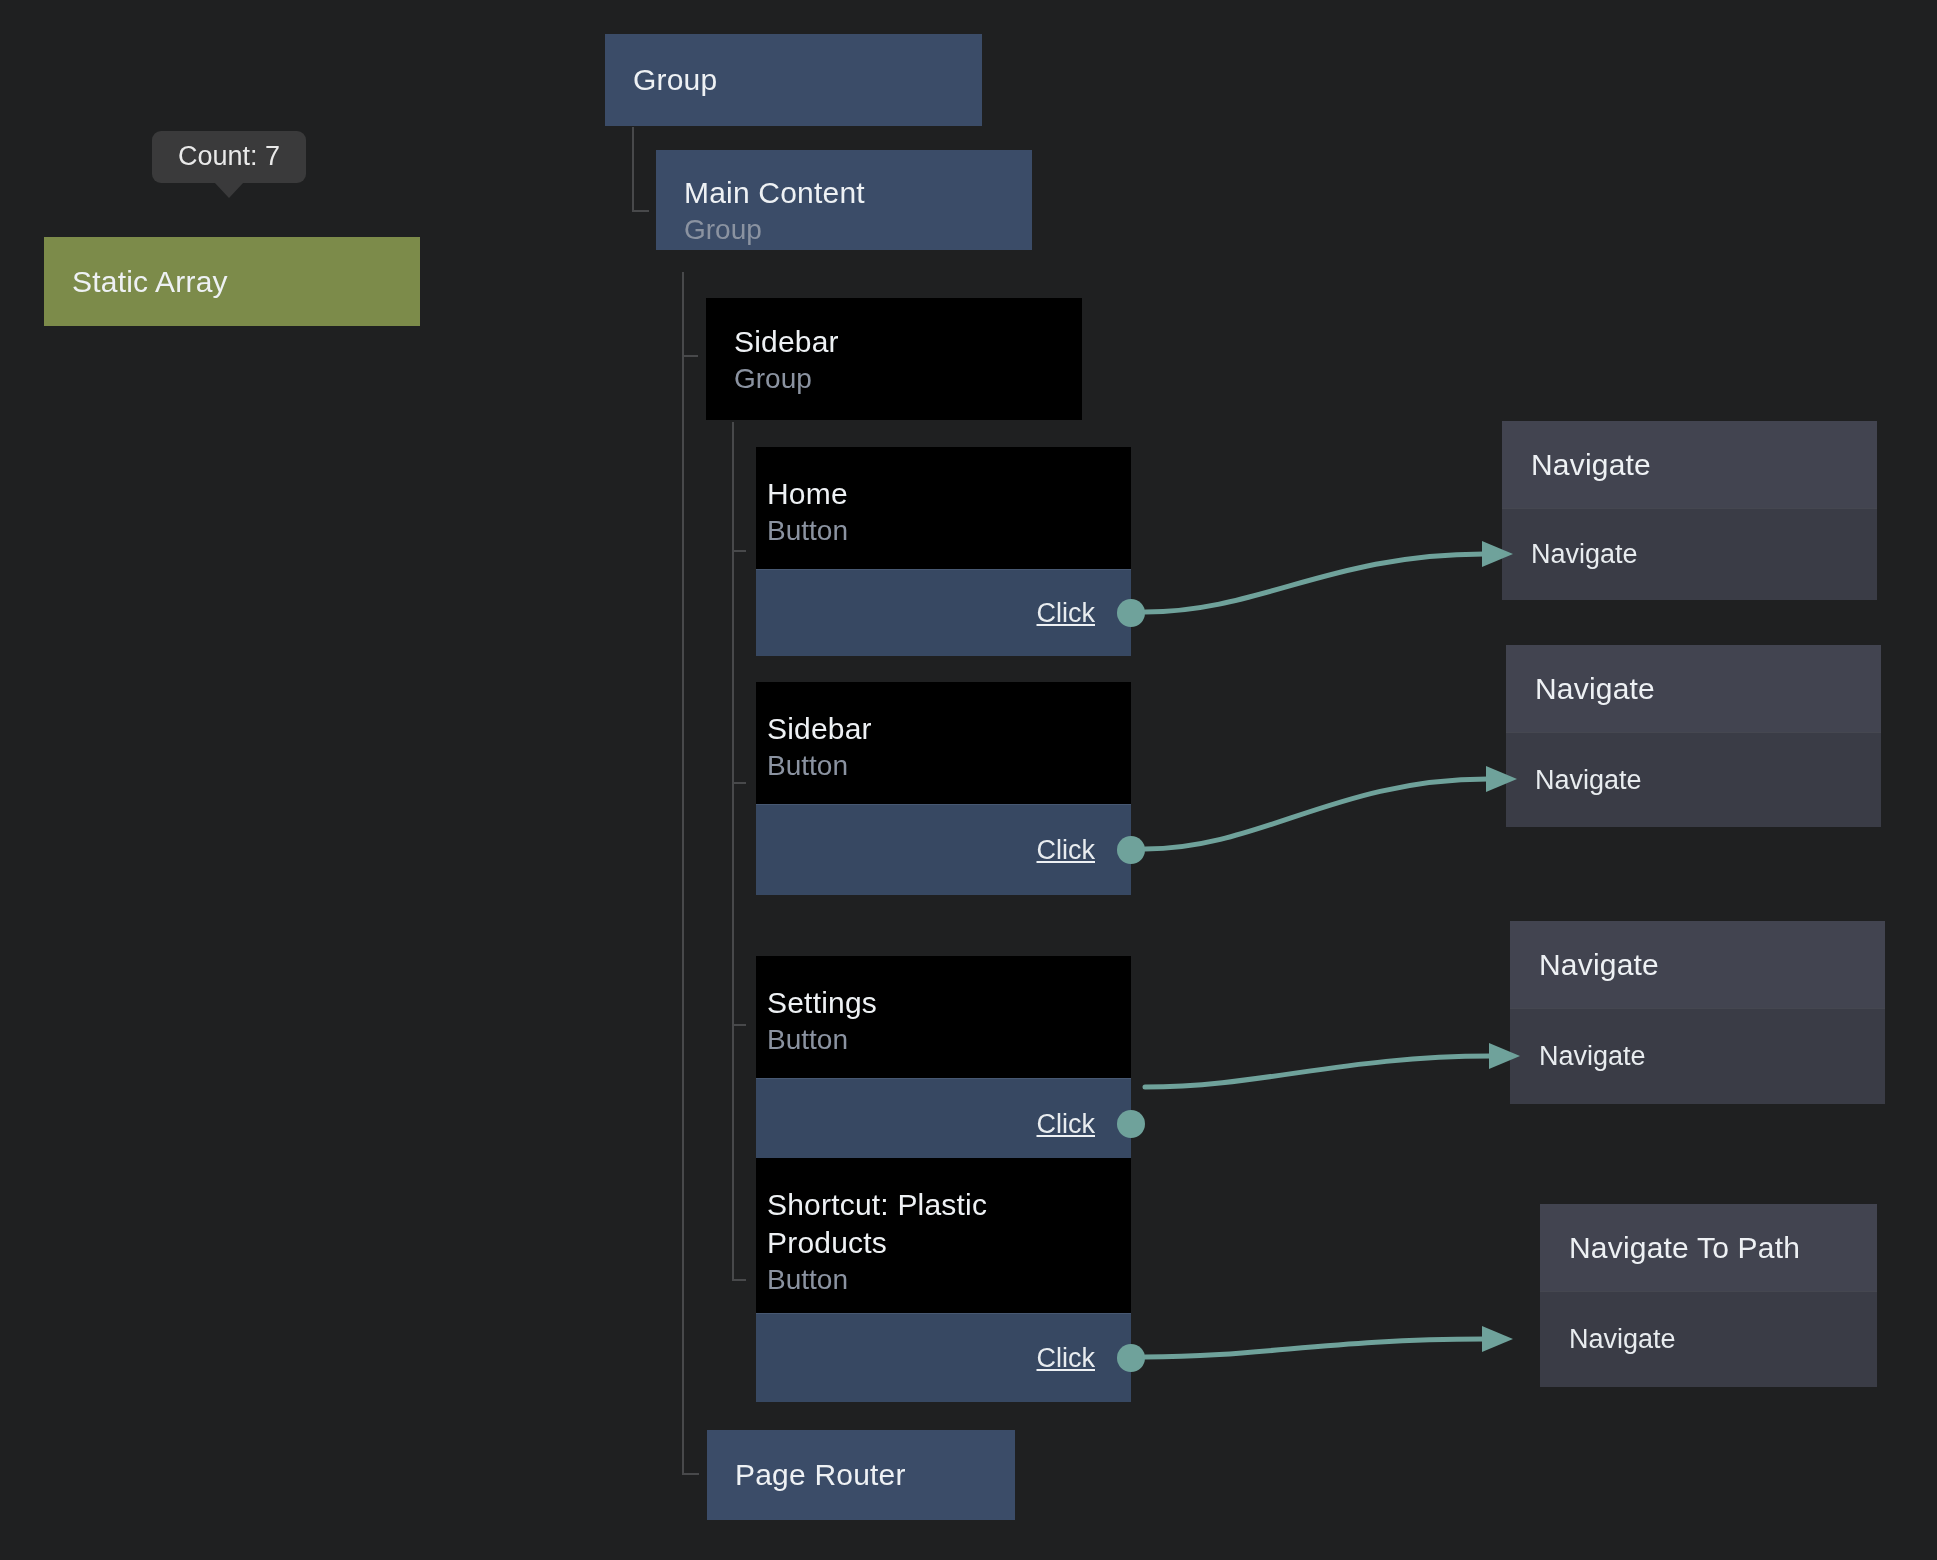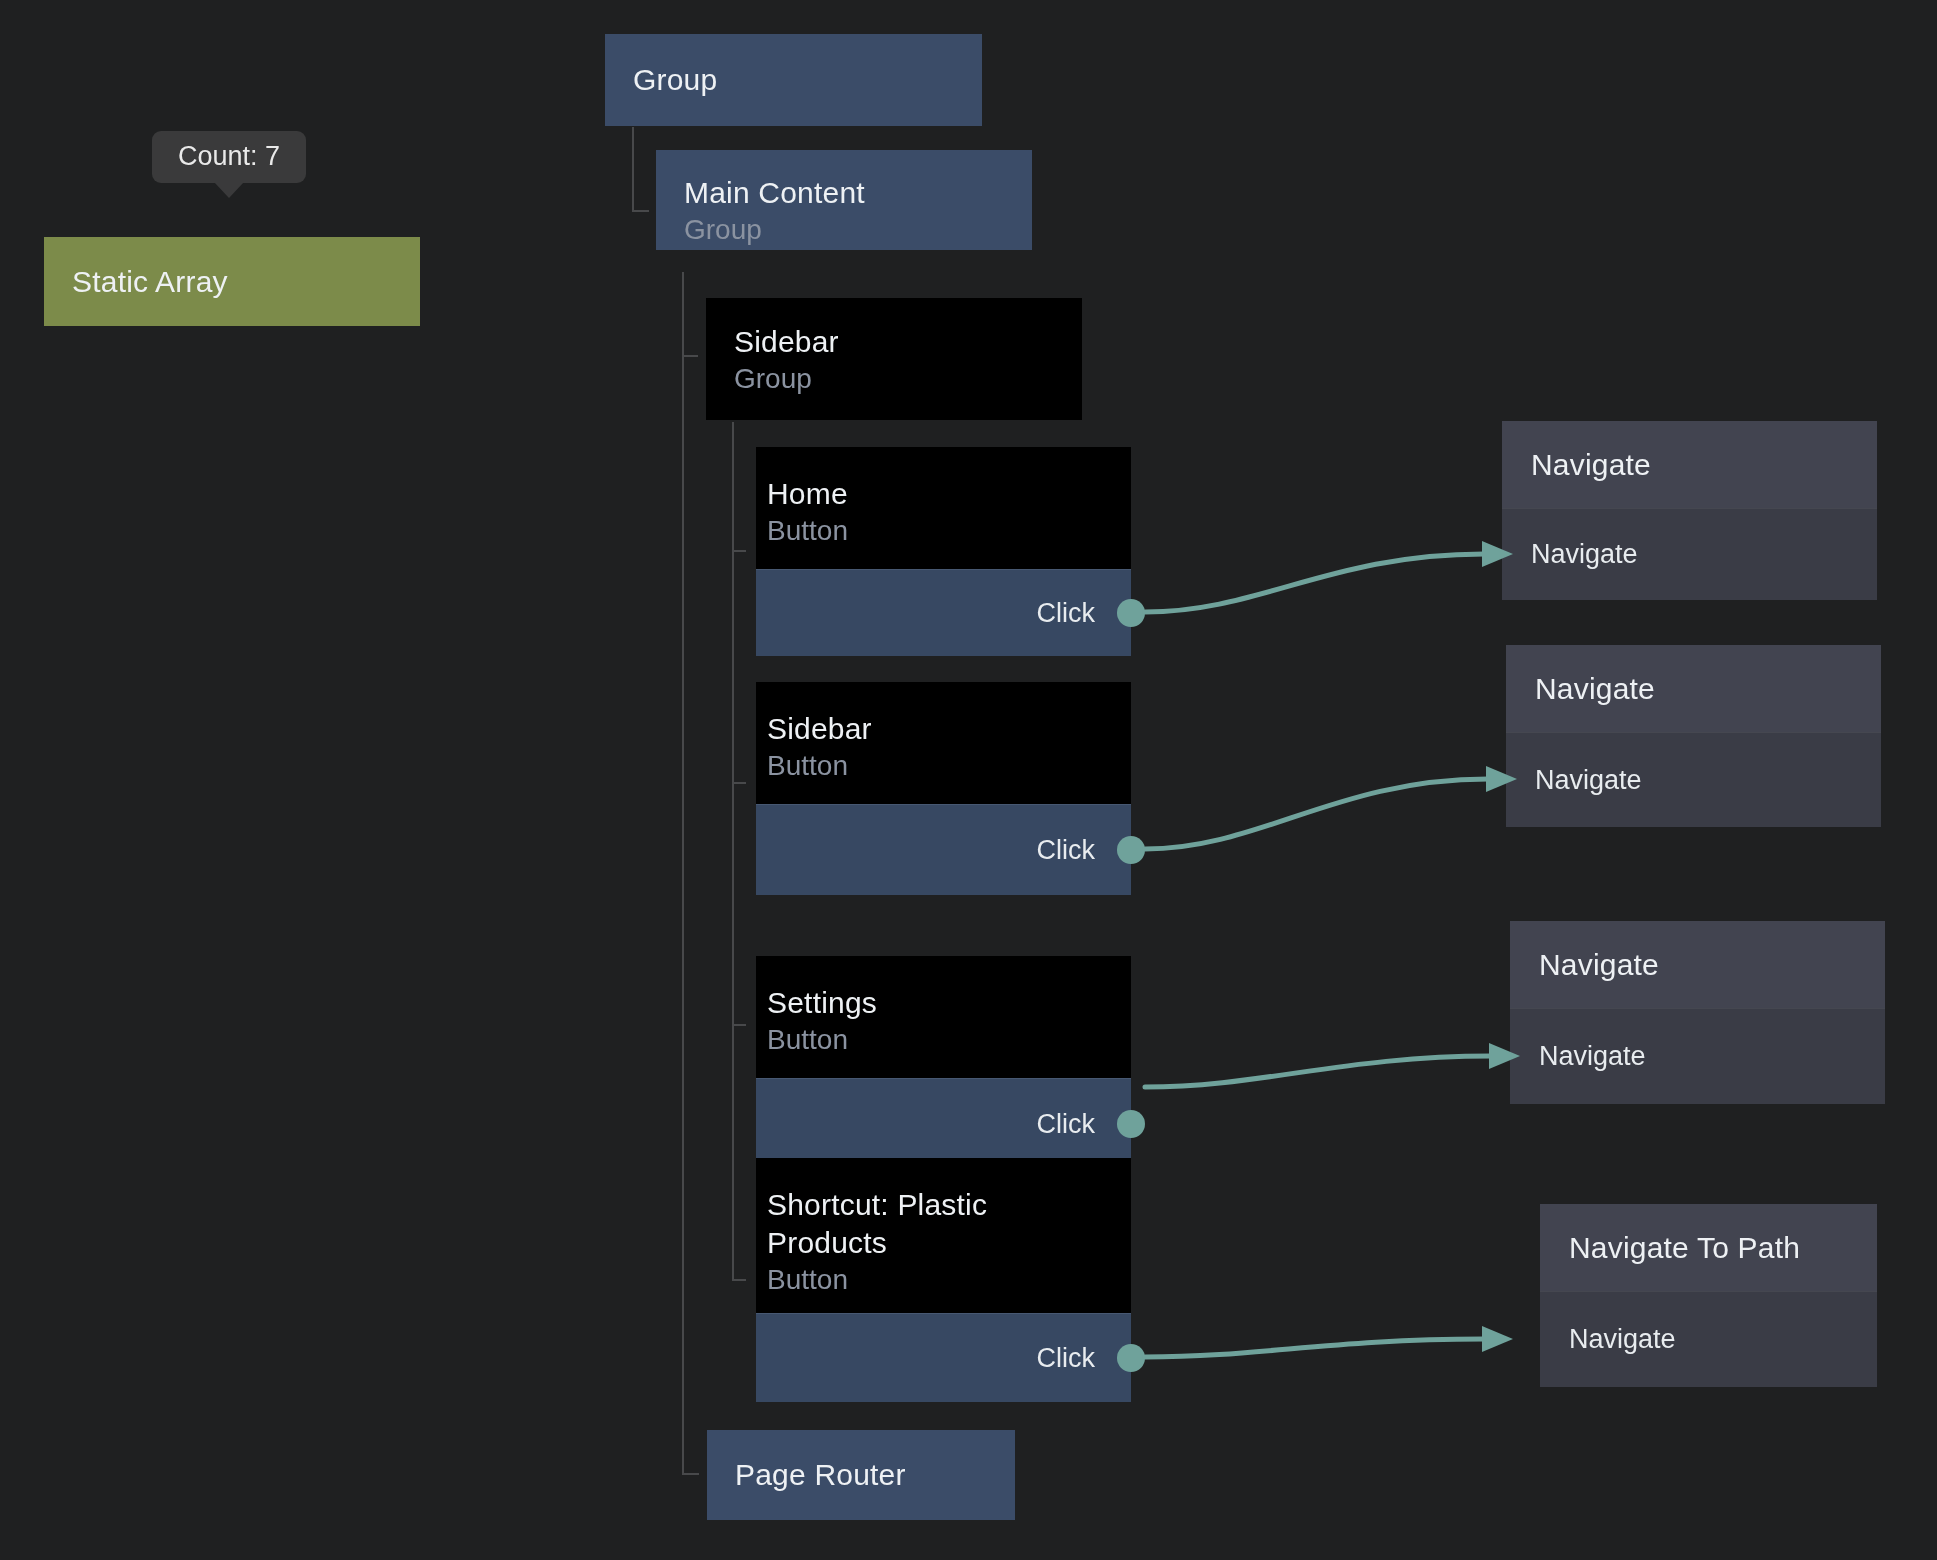--- a/index.html
+++ b/index.html
@@ -30,20 +30,21 @@
   }
   .node.blue .footer {
     background: #374862;
     border-top: 1px solid rgba(173,190,214,0.14);
     box-sizing: border-box;
     position: relative;
     display: flex;
     align-items: center;
     justify-content: flex-end;
     padding-right: 36px;
+    text-decoration: underline;
   }
   .node.blue.single, .node.green.single {
     display: flex;
     align-items: center;
     padding-left: 28px;
     background: #3b4c68;
   }
   .node.green.single { background: #7c8b4a; margin-top: 36px; }
   .node-title {
     font-size: 30px;

